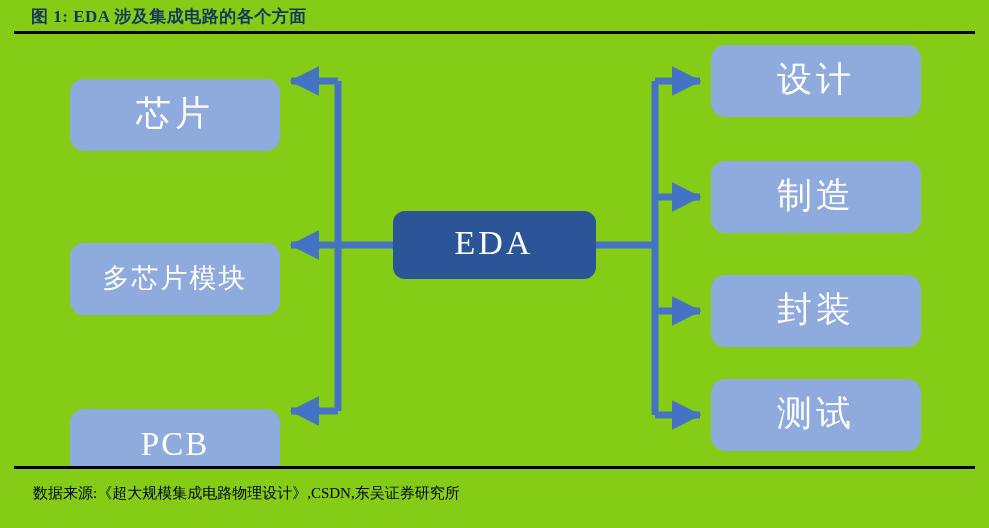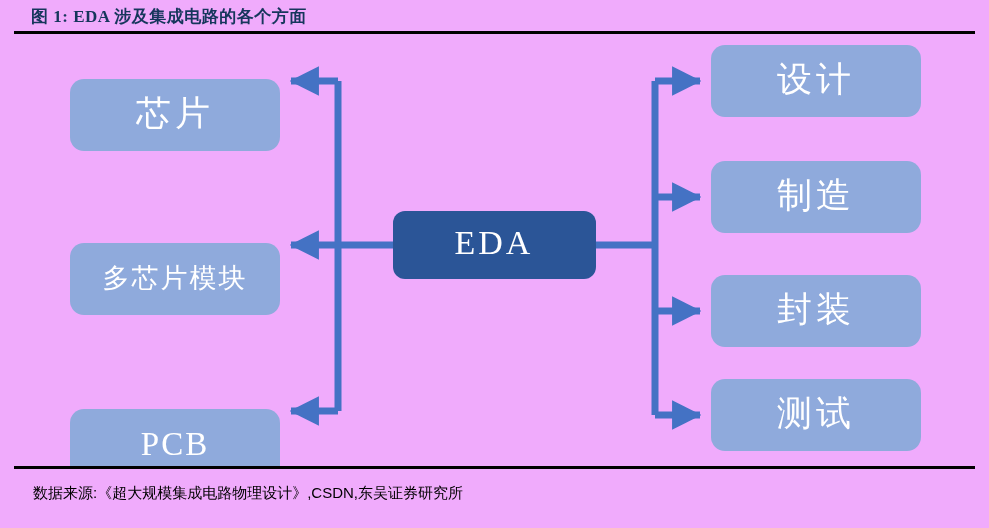--- a/index.html
+++ b/index.html
@@ -7,21 +7,21 @@
     padding: 0;
     background: #ffffff;
   }
   body {
     font-family: "Liberation Serif", "DejaVu Serif", serif;
   }
   #page {
     position: relative;
     width: 989px;
     height: 528px;
-    background: #f0abfc;
+    background: #84cc16;
     overflow: hidden;
   }
   .figure-title {
     position: absolute;
     left: 31px;
     top: 4px;
     width: 930px;
     height: 26px;
     font-family: "Liberation Serif", "DejaVu Serif", serif;
     font-weight: bold;
@@ -44,21 +44,21 @@
   .rule-bottom {
     top: 466px;
     height: 3px;
   }
   .source-note {
     position: absolute;
     left: 33px;
     top: 480px;
     width: 930px;
     height: 26px;
-    font-family: Liberation Sans, sans-serif;
+    font-family: Liberation Serif, serif;
     font-size: 15px;
     line-height: 26px;
     color: #000000;
     white-space: nowrap;
   }
   #diagram {
     position: absolute;
     left: 8px;
     top: 34px;
     width: 989px;

